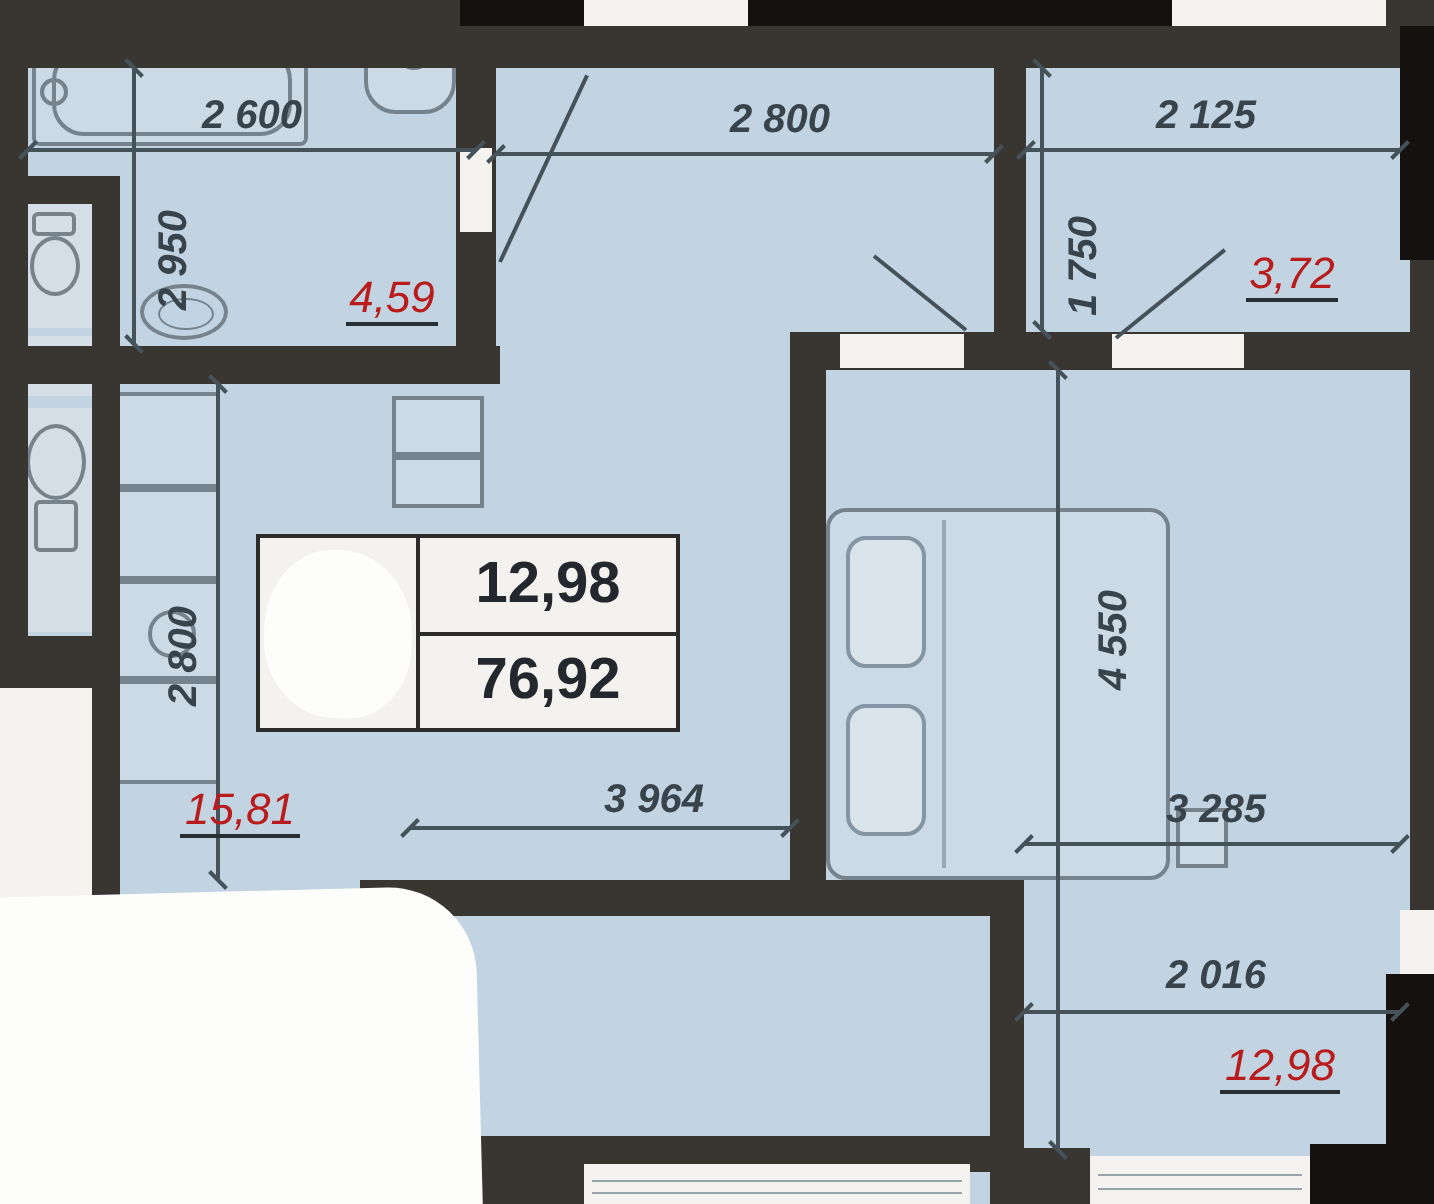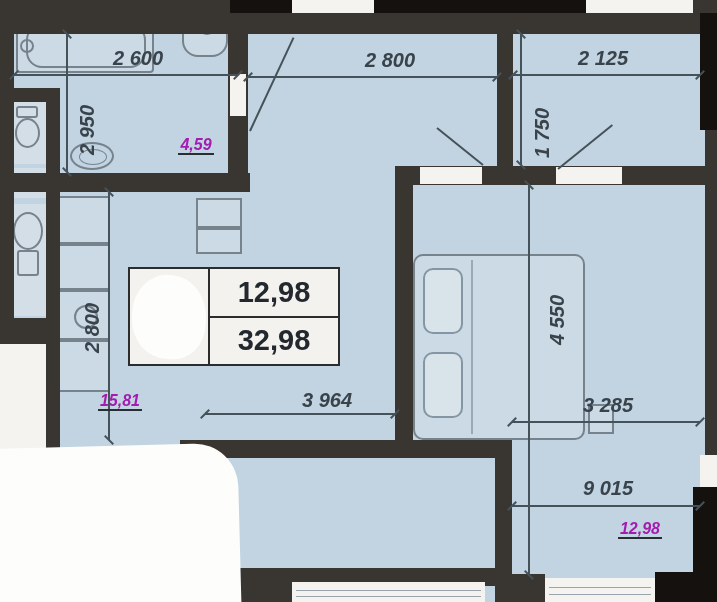--- a/index.html
+++ b/index.html
@@ -14,21 +14,21 @@
   .dimline-v{background:#46525a;width:2px;}
   .dimline-h::before,.dimline-h::after{content:"";position:absolute;top:-5px;width:2px;height:12px;
         background:#46525a;transform:rotate(45deg);}
   .dimline-h::before{left:-1px;} .dimline-h::after{right:-1px;}
   .dimline-v::before,.dimline-v::after{content:"";position:absolute;left:-5px;height:2px;width:12px;
         background:#46525a;transform:rotate(45deg);}
   .dimline-v::before{top:-1px;} .dimline-v::after{bottom:-1px;}
   .dim{color:#39434c;font-style:italic;font-weight:600;font-size:20px;text-align:center;
        white-space:nowrap;line-height:24px;}
   .dim-v{transform:rotate(-90deg);}
-  .area{font-size:16px;font-weight:700;font-style:italic;color:#a21caf;text-align:center;}
+  .area{font-size:22px;font-weight:400;font-style:italic;color:#b91c1c;text-align:center;}
   .area span{border-bottom:2px solid #272e34;padding:0 2px;}
   .fx{border:2px solid #76828c;background:#cbdae5;box-sizing:border-box;}
   .fx-light{border:2px solid #8496a3;background:#d8e3ea;box-sizing:border-box;}
   .swing{height:2px;background:#46525a;transform-origin:left center;}
   .win-line{position:absolute;left:4px;right:4px;height:0;border-top:1.5px solid #9aa4ac;}
   .stamp{background:#f3f2ef;border:2px solid #2c2c2c;box-sizing:border-box;display:flex;}
   .stamp-left{width:78px;position:relative;border-right:2px solid #2c2c2c;}
   .stamp-right{flex:1;display:flex;flex-direction:column;}
   .stamp-cell{flex:1;display:flex;align-items:center;justify-content:center;
        font-size:29px;font-weight:800;color:#23282e;}
@@ -127,40 +127,41 @@
   <div class="abs dimline-h" style="left:248px;top:76px;width:249px;"></div>
   <div class="abs dimline-h" style="left:513px;top:74px;width:187px;"></div>
   <div class="abs dimline-v" style="left:66px;top:34px;height:138px;"></div>
   <div class="abs dimline-v" style="left:520px;top:34px;height:131px;"></div>
   <div class="abs dimline-v" style="left:528px;top:185px;height:390px;"></div>
   <div class="abs dimline-v" style="left:108px;top:192px;height:248px;"></div>
   <div class="abs dimline-h" style="left:205px;top:413px;width:190px;"></div>
   <div class="abs dimline-h" style="left:512px;top:421px;width:188px;"></div>
   <div class="abs dimline-h" style="left:512px;top:505px;width:188px;"></div>
 
-  <div class="abs dim" style="left:88px;top:46px;width:100px;">2 600</div>
+  <div class="abs dim" style="left:76px;top:46px;width:100px;">2 600</div>
   <div class="abs dim" style="left:340px;top:48px;width:100px;">2 800</div>
   <div class="abs dim" style="left:553px;top:46px;width:100px;">2 125</div>
   <div class="abs dim dim-v" style="left:42px;top:118px;width:90px;">2 950</div>
   <div class="abs dim dim-v" style="left:497px;top:121px;width:90px;">1 750</div>
   <div class="abs dim dim-v" style="left:512px;top:308px;width:90px;">4 550</div>
   <div class="abs dim dim-v" style="left:47px;top:316px;width:90px;">2 800</div>
   <div class="abs dim" style="left:277px;top:388px;width:100px;">3 964</div>
   <div class="abs dim" style="left:558px;top:393px;width:100px;">3 285</div>
-  <div class="abs dim" style="left:558px;top:476px;width:100px;">9 015</div>
+  <div class="abs dim" style="left:558px;top:476px;width:100px;">2 016</div>
 
   <div class="abs area" style="left:156px;top:136px;width:80px;"><span>4,59</span></div>
+  <div class="abs area" style="left:606px;top:124px;width:80px;"><span>3,72</span></div>
   <div class="abs area" style="left:74px;top:392px;width:92px;"><span>15,81</span></div>
   <div class="abs area" style="left:594px;top:520px;width:92px;"><span>12,98</span></div>
 
   <div class="abs stamp" style="left:128px;top:267px;width:212px;height:99px;">
     <div class="stamp-left">
       <div class="abs blob" style="left:2px;top:6px;width:74px;height:84px;border-radius:46% 50% 42% 48%;transform:rotate(3deg);"></div>
     </div>
     <div class="stamp-right">
       <div class="stamp-cell top">12,98</div>
-      <div class="stamp-cell">32,98</div>
+      <div class="stamp-cell">76,92</div>
     </div>
   </div>
 
   <div class="abs blob" style="left:-26px;top:446px;width:266px;height:210px;border-radius:26px 44px 10px 4px;transform:rotate(-1.5deg);"></div>
 
 </div>
 
 </body></html>

